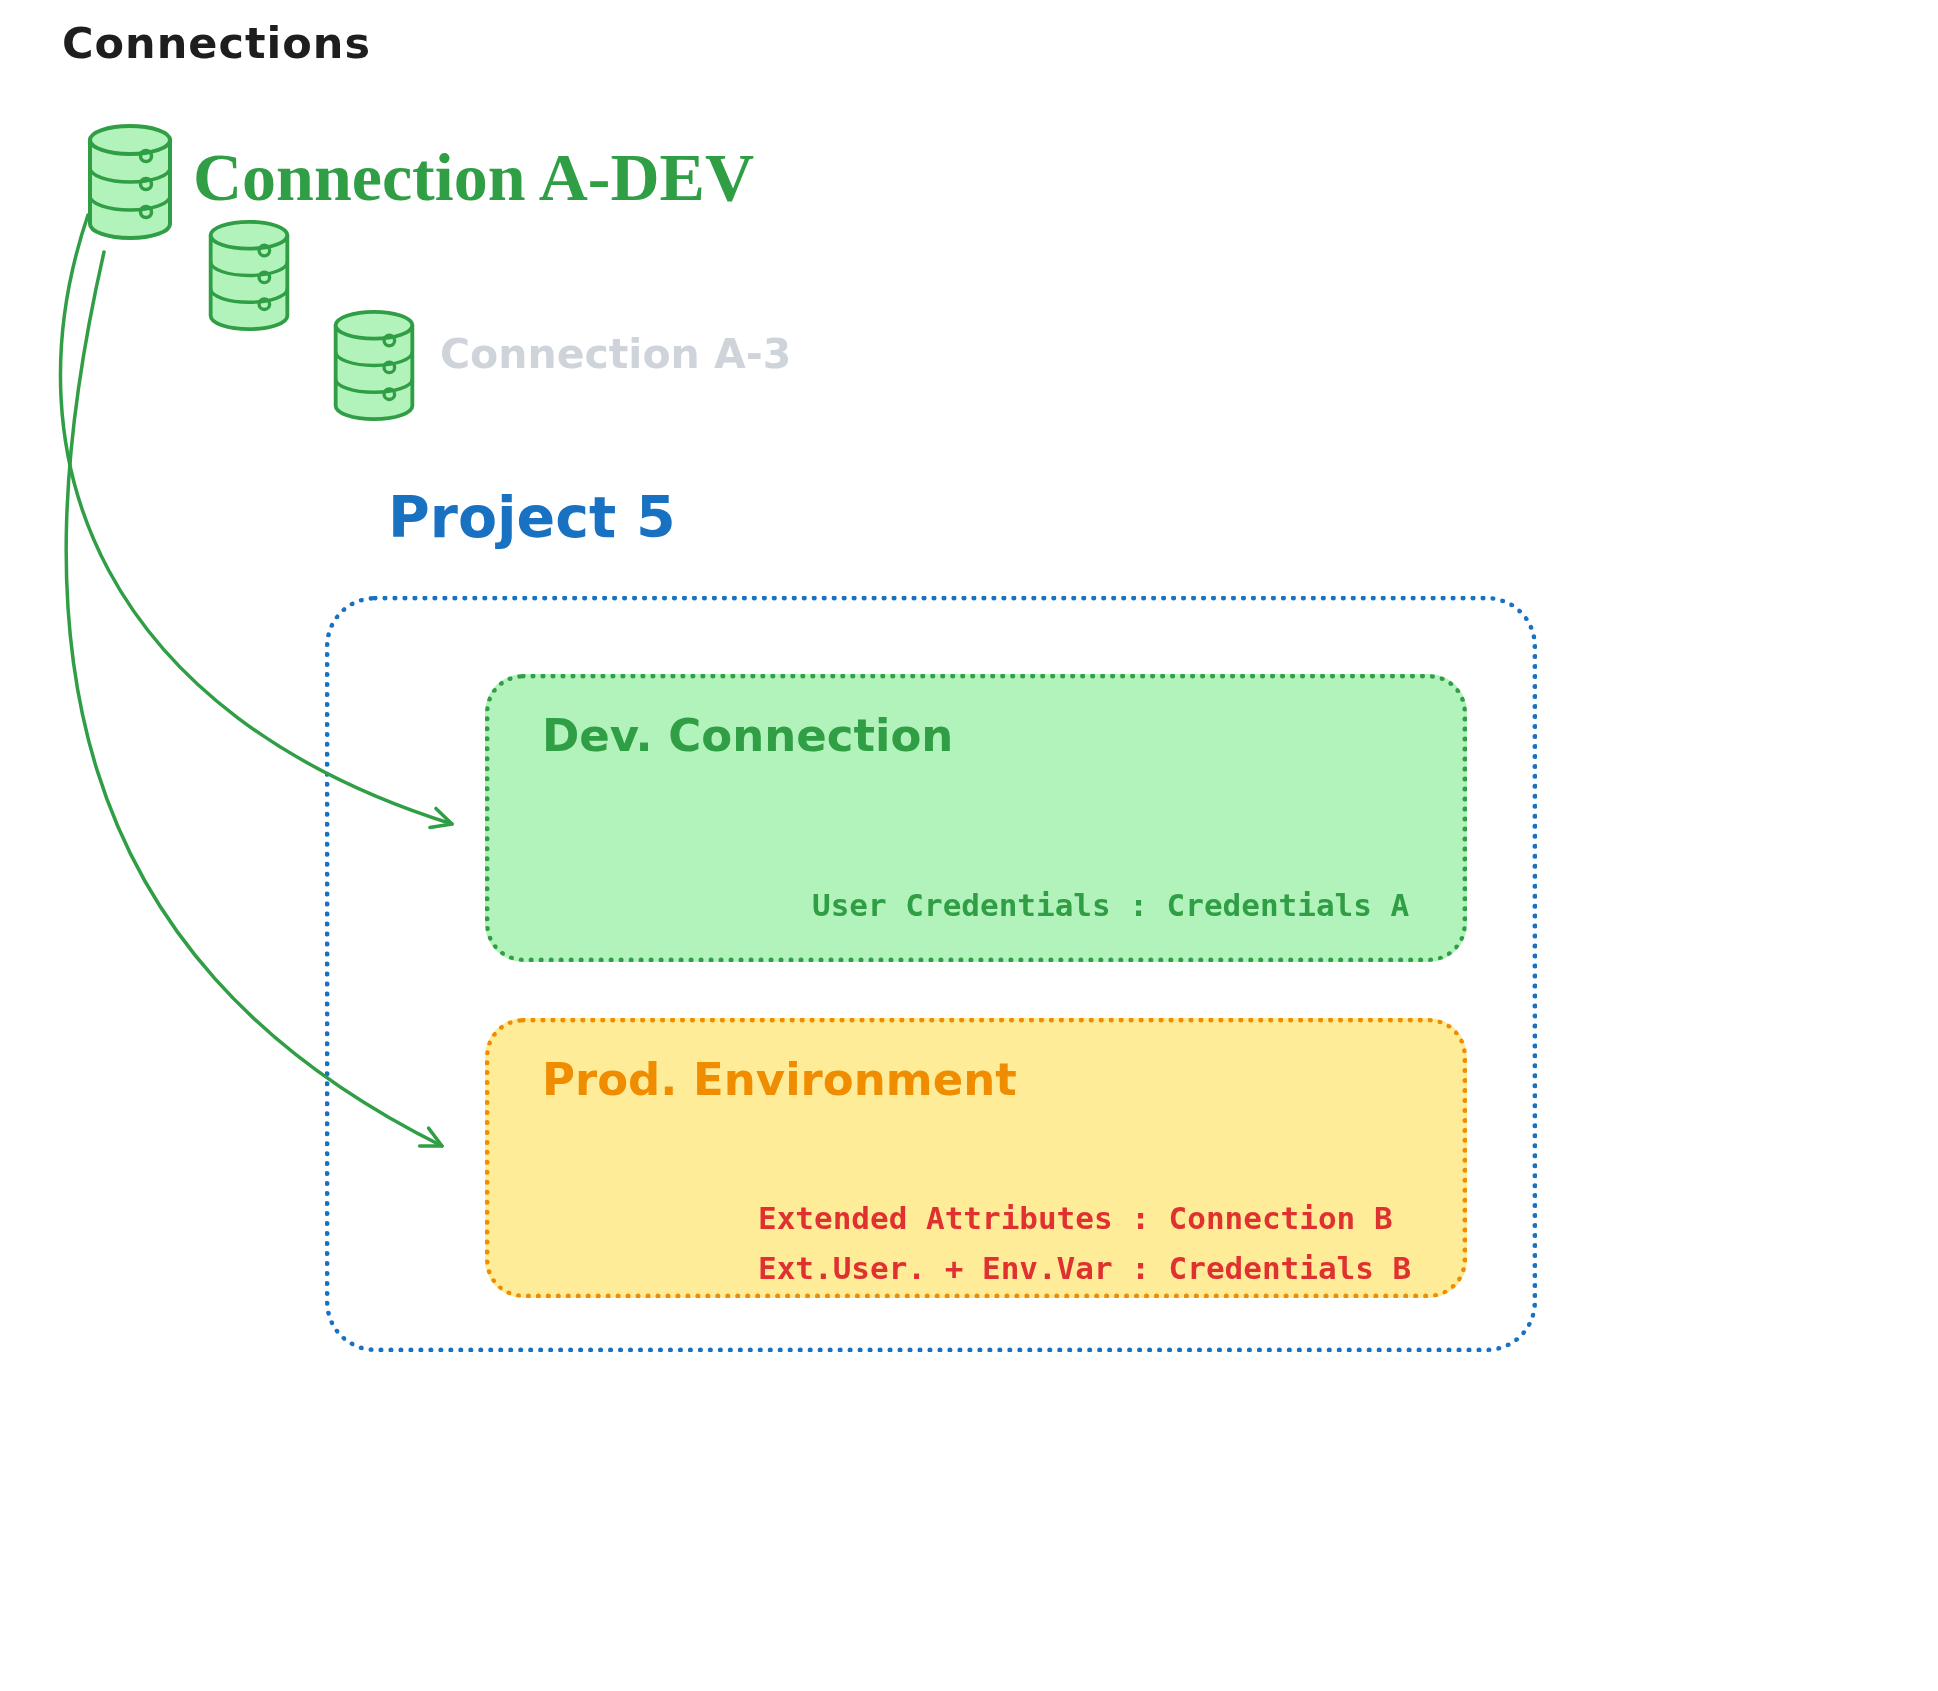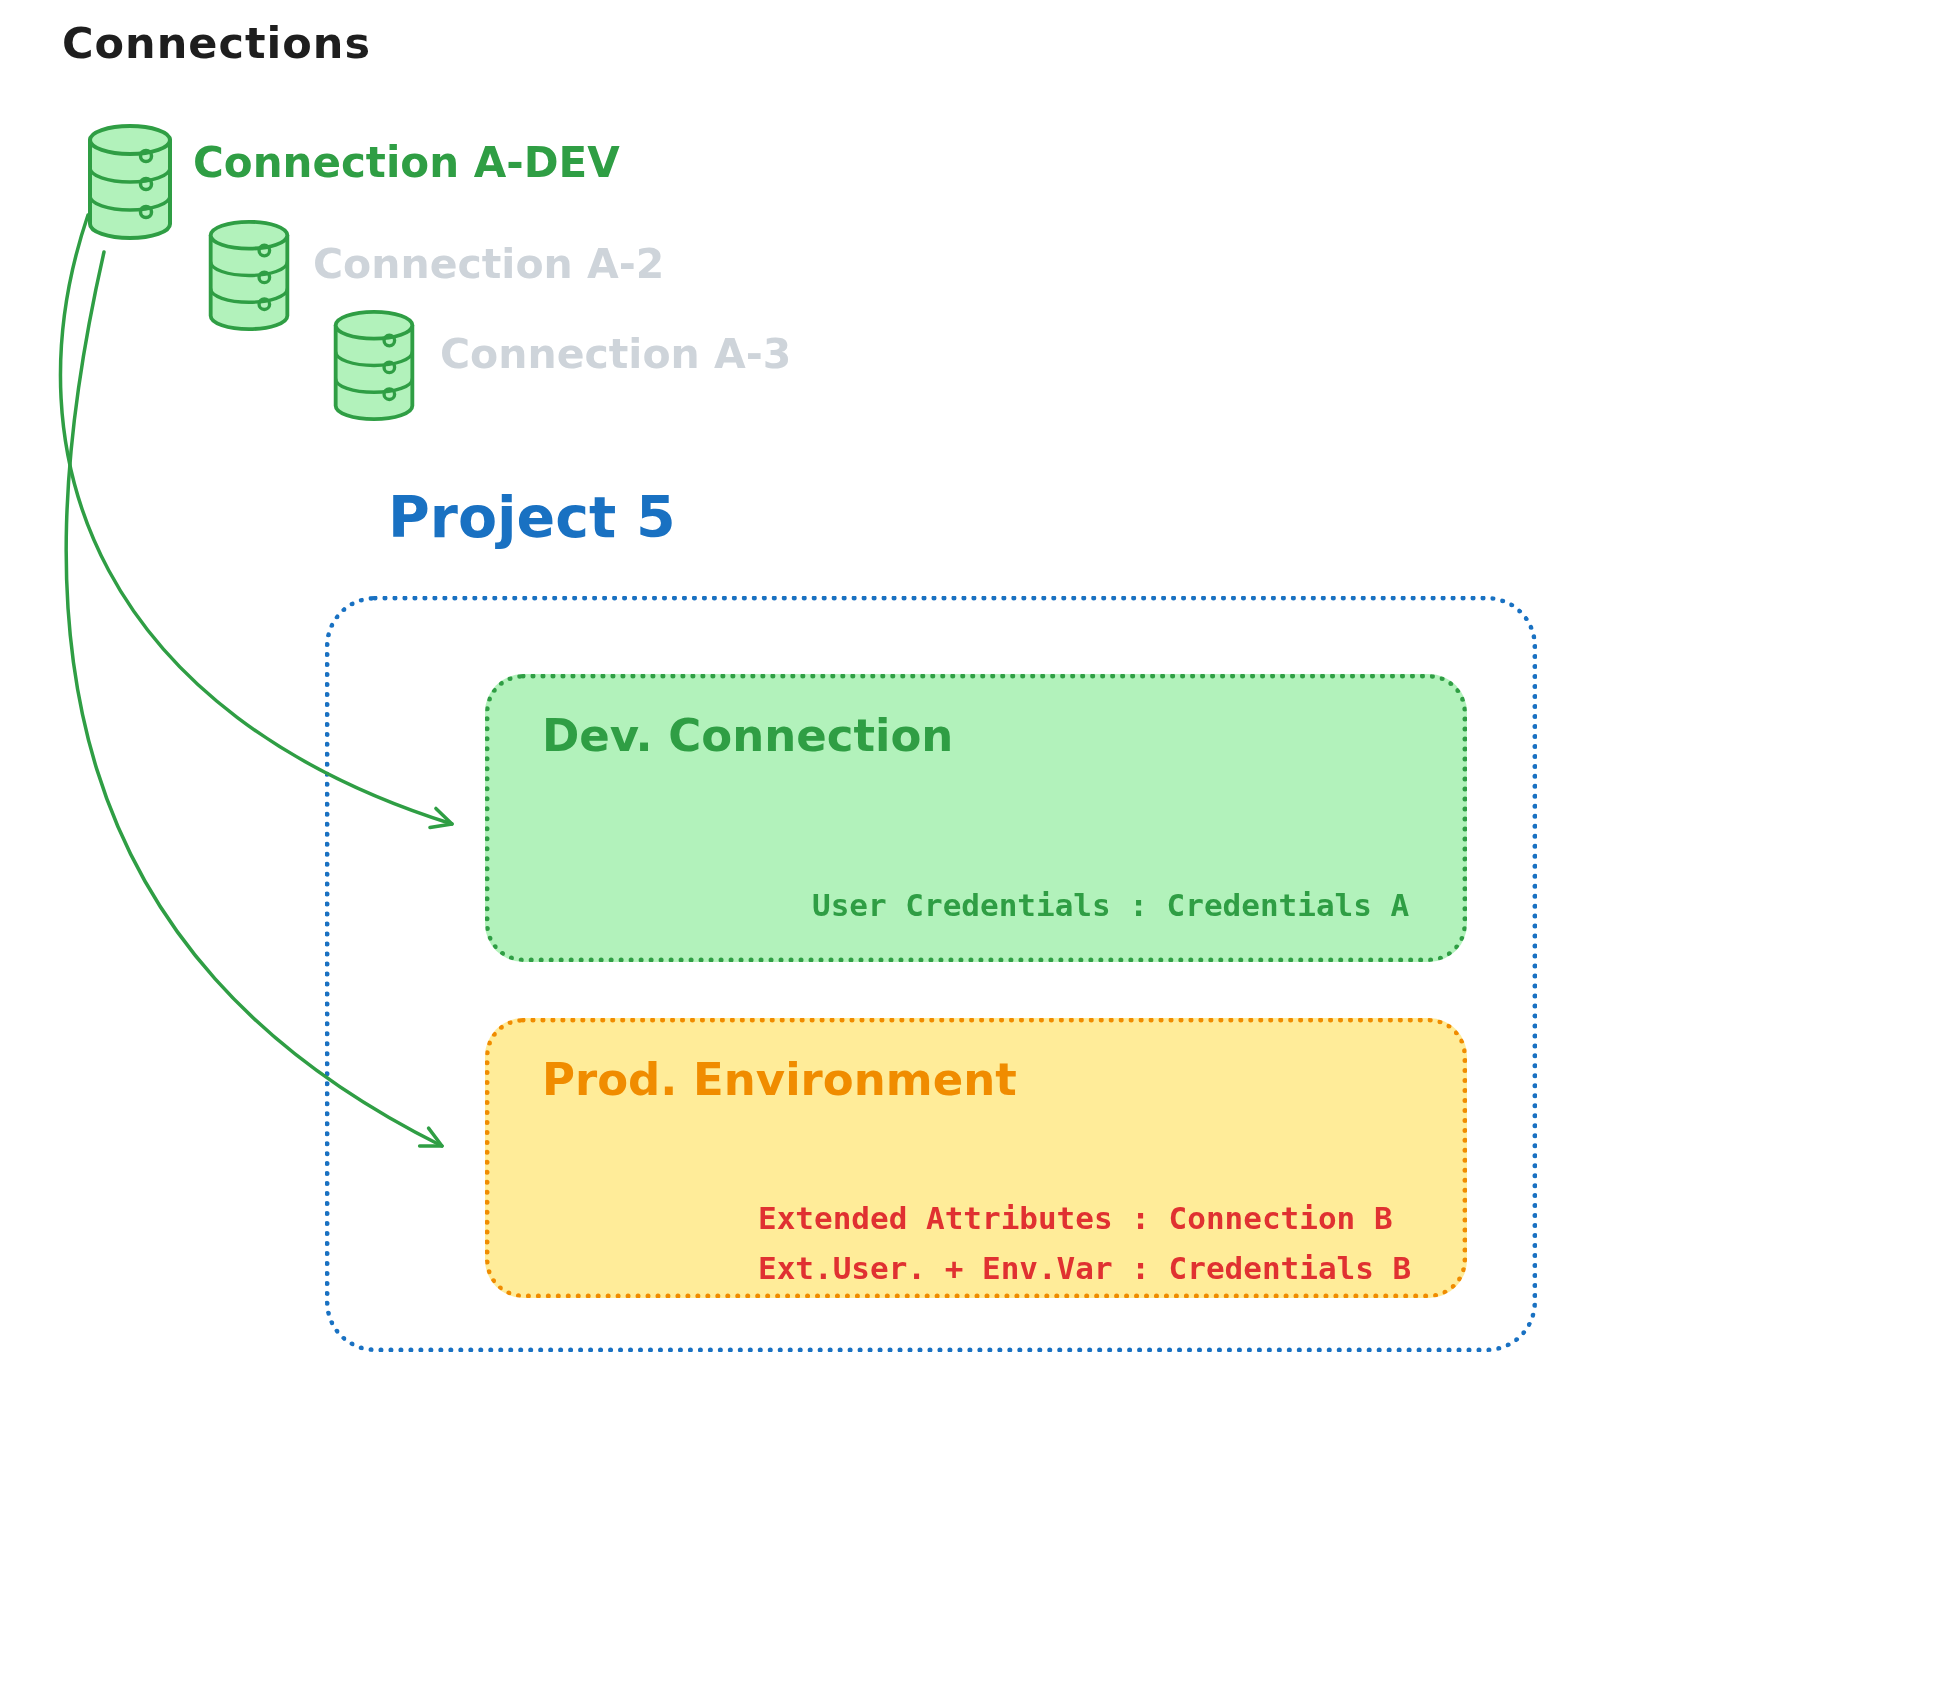--- a/index.html
+++ b/index.html
@@ -17,21 +17,21 @@
   .page-title {
     left: 62px; top: 18px;
     font-size: 43px;
     font-weight: 700;
     letter-spacing: 1px;
     color: var(--black, #1e1e1e);
     white-space: nowrap;
   }
 
   .conn-label { font-weight: 700; white-space: nowrap; }
-  .conn-active   { color: var(--green, #2f9e44); font-size: 42px; }
+  .conn-active   { color: var(--green, #2f9e44); font-size: 68px; font-family: Liberation Serif, serif; }
   .conn-inactive { color: var(--gray, #ced4da);  font-size: 41px; }
 
   .project-title {
     left: 388px; top: 484px;
     font-size: 57px;
     font-weight: 700;
     color: var(--blue, #1971c2);
     white-space: nowrap;
   }
 
@@ -131,21 +131,20 @@
 
   <svg class="abs" style="left:203px; top:216px;" width="92" height="117" viewBox="0 0 96 122" aria-hidden="true">
     <path class="db-body" d="M8 20 v84 a40 14 0 0 0 80 0 V20"></path>
     <ellipse class="db-body" cx="48" cy="20" rx="40" ry="14"></ellipse>
     <path class="db-line" d="M8 48 a40 14 0 0 0 80 0"></path>
     <path class="db-line" d="M8 76 a40 14 0 0 0 80 0"></path>
     <circle class="db-line" cx="64" cy="36" r="5.5"></circle>
     <circle class="db-line" cx="64" cy="64" r="5.5"></circle>
     <circle class="db-line" cx="64" cy="92" r="5.5"></circle>
   </svg>
-  <div class="abs conn-label conn-inactive" style="left:313px; top:240px;">Connection A-2</div>
 
   <svg class="abs" style="left:328px; top:306px;" width="92" height="117" viewBox="0 0 96 122" aria-hidden="true">
     <path class="db-body" d="M8 20 v84 a40 14 0 0 0 80 0 V20"></path>
     <ellipse class="db-body" cx="48" cy="20" rx="40" ry="14"></ellipse>
     <path class="db-line" d="M8 48 a40 14 0 0 0 80 0"></path>
     <path class="db-line" d="M8 76 a40 14 0 0 0 80 0"></path>
     <circle class="db-line" cx="64" cy="36" r="5.5"></circle>
     <circle class="db-line" cx="64" cy="64" r="5.5"></circle>
     <circle class="db-line" cx="64" cy="92" r="5.5"></circle>
   </svg>

